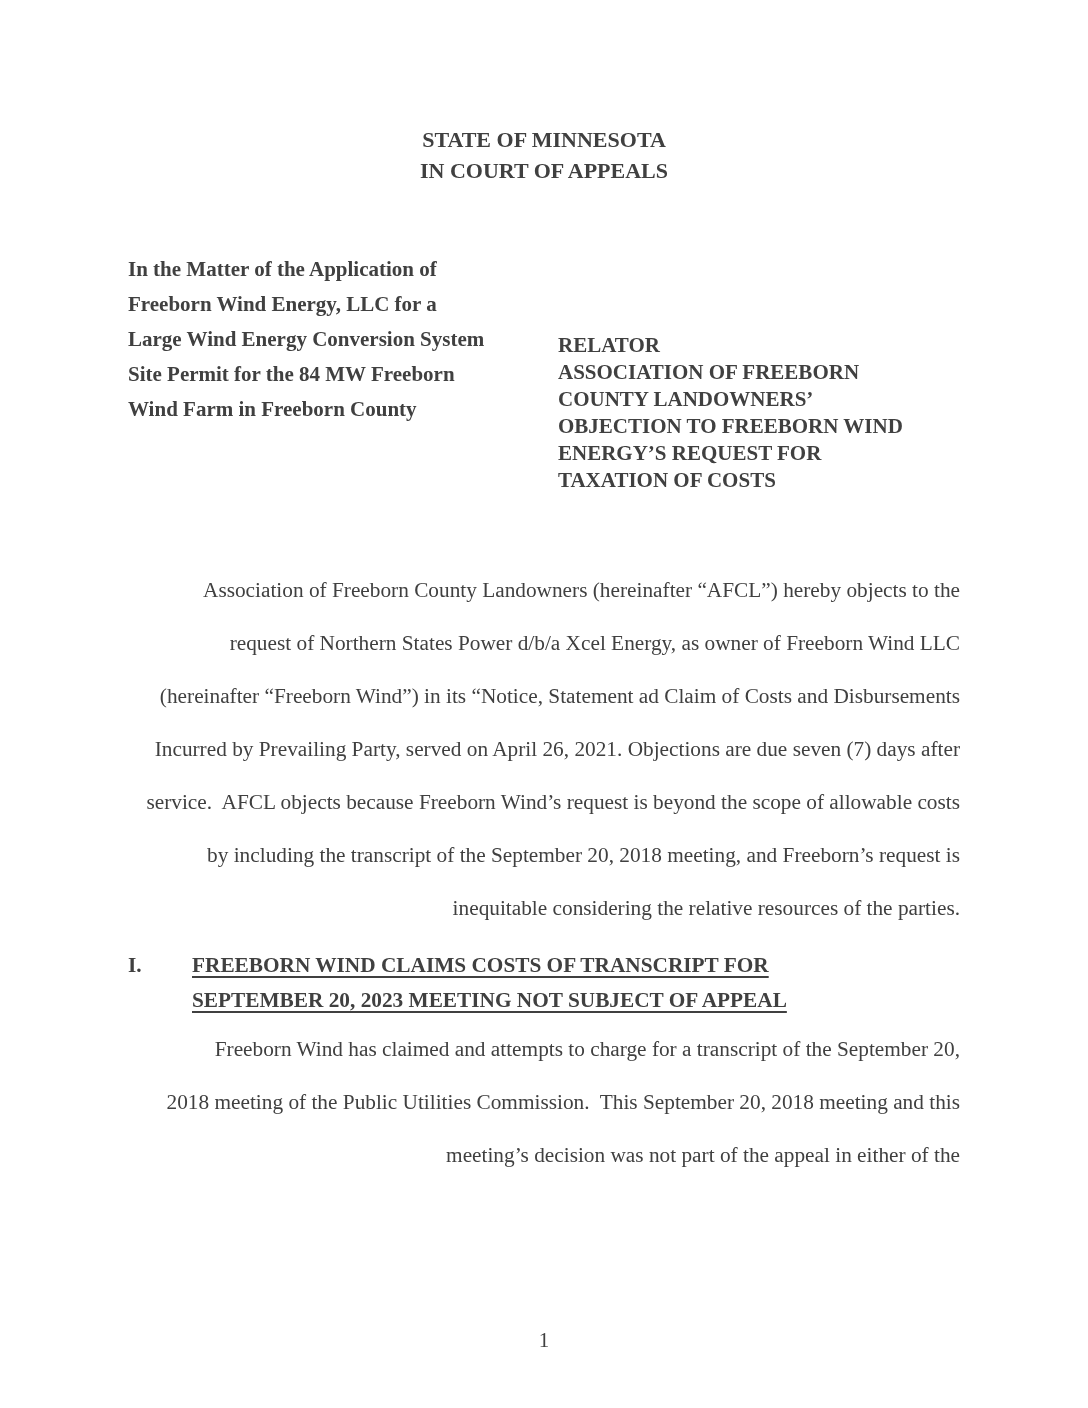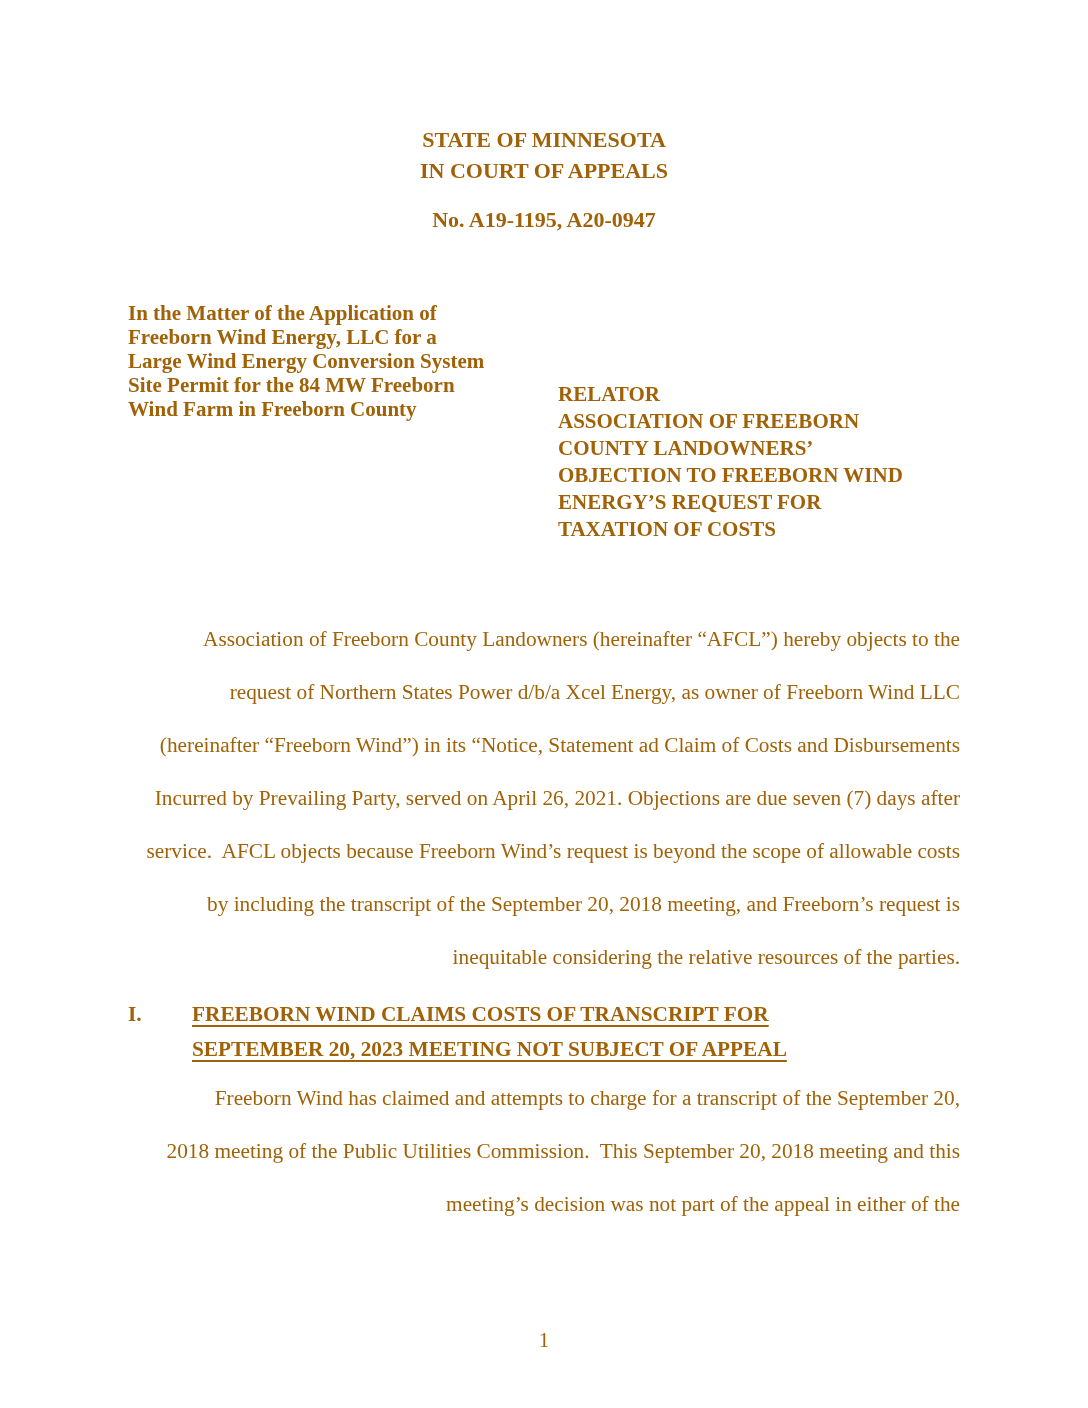--- a/index.html
+++ b/index.html
@@ -6,21 +6,21 @@
     margin: 0;
     padding: 0;
     background: #ffffff;
   }
   .page {
     position: relative;
     width: 1088px;
     height: 1408px;
     margin: 0 auto;
     background: #ffffff;
-    color: #a16207;
+    color: #404040;
     font-family: "Liberation Serif", "DejaVu Serif", serif;
     box-sizing: border-box;
     padding: 124px 128px 0 128px;
     overflow: hidden;
   }
 
   
   .court-header {
     text-align: center;
     font-weight: bold;
@@ -37,21 +37,21 @@
 
   
   .caption {
     display: flex;
     margin-top: 66px;
     font-weight: bold;
     font-size: 21px;
   }
   .caption-matter {
     width: 430px;
-    line-height: 24px;
+    line-height: 35px;
     white-space: pre-line;
   }
   .caption-title {
     flex: 1;
     margin-top: 80px;
     text-align: left;
     line-height: 27px;
     white-space: pre-line;
   }
 
@@ -106,21 +106,20 @@
 </head>
 <body>
 
 <div class="page">
 
   <div class="court-header">
     <div>STATE OF MINNESOTA</div>
     <div>IN COURT OF APPEALS</div>
   </div>
 
-  <div class="case-number">No. A19-1195, A20-0947</div>
 
   <div class="caption">
     <div class="caption-matter">In the Matter of the Application of
 Freeborn Wind Energy, LLC for a
 Large Wind Energy Conversion System
 Site Permit for the 84 MW Freeborn
 Wind Farm in Freeborn County</div>
     <div class="caption-title">RELATOR
 ASSOCIATION OF FREEBORN
 COUNTY LANDOWNERS’

